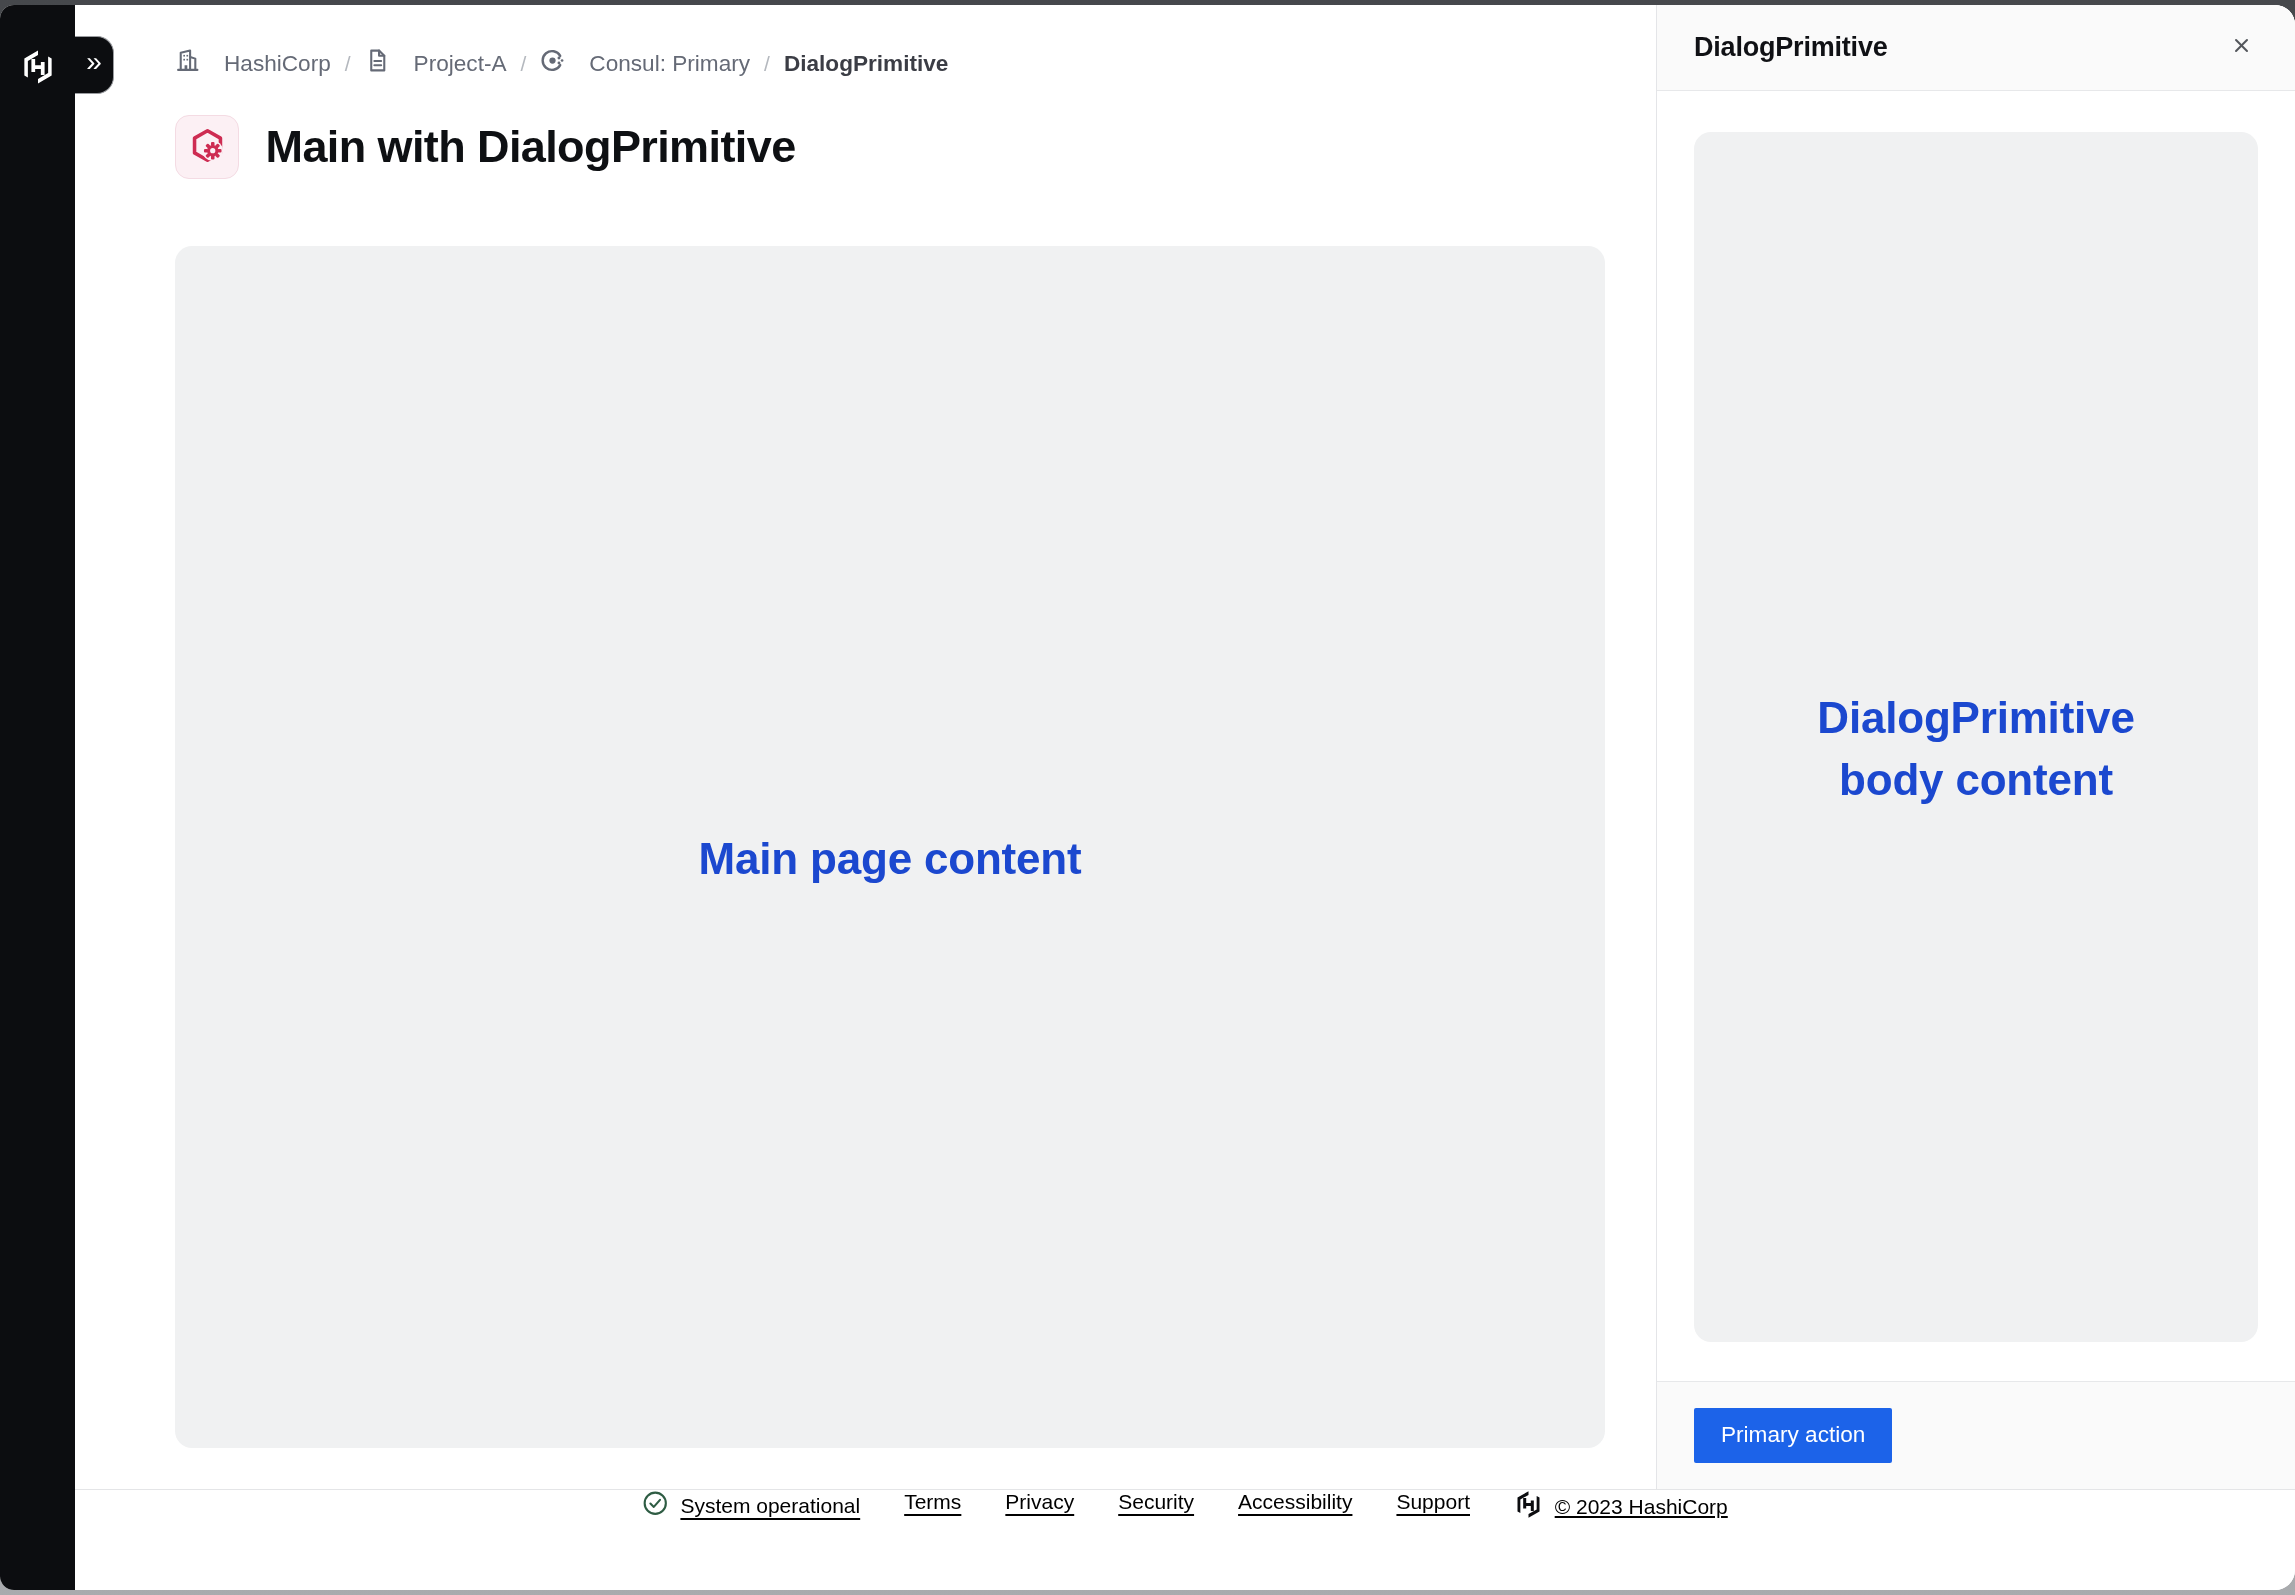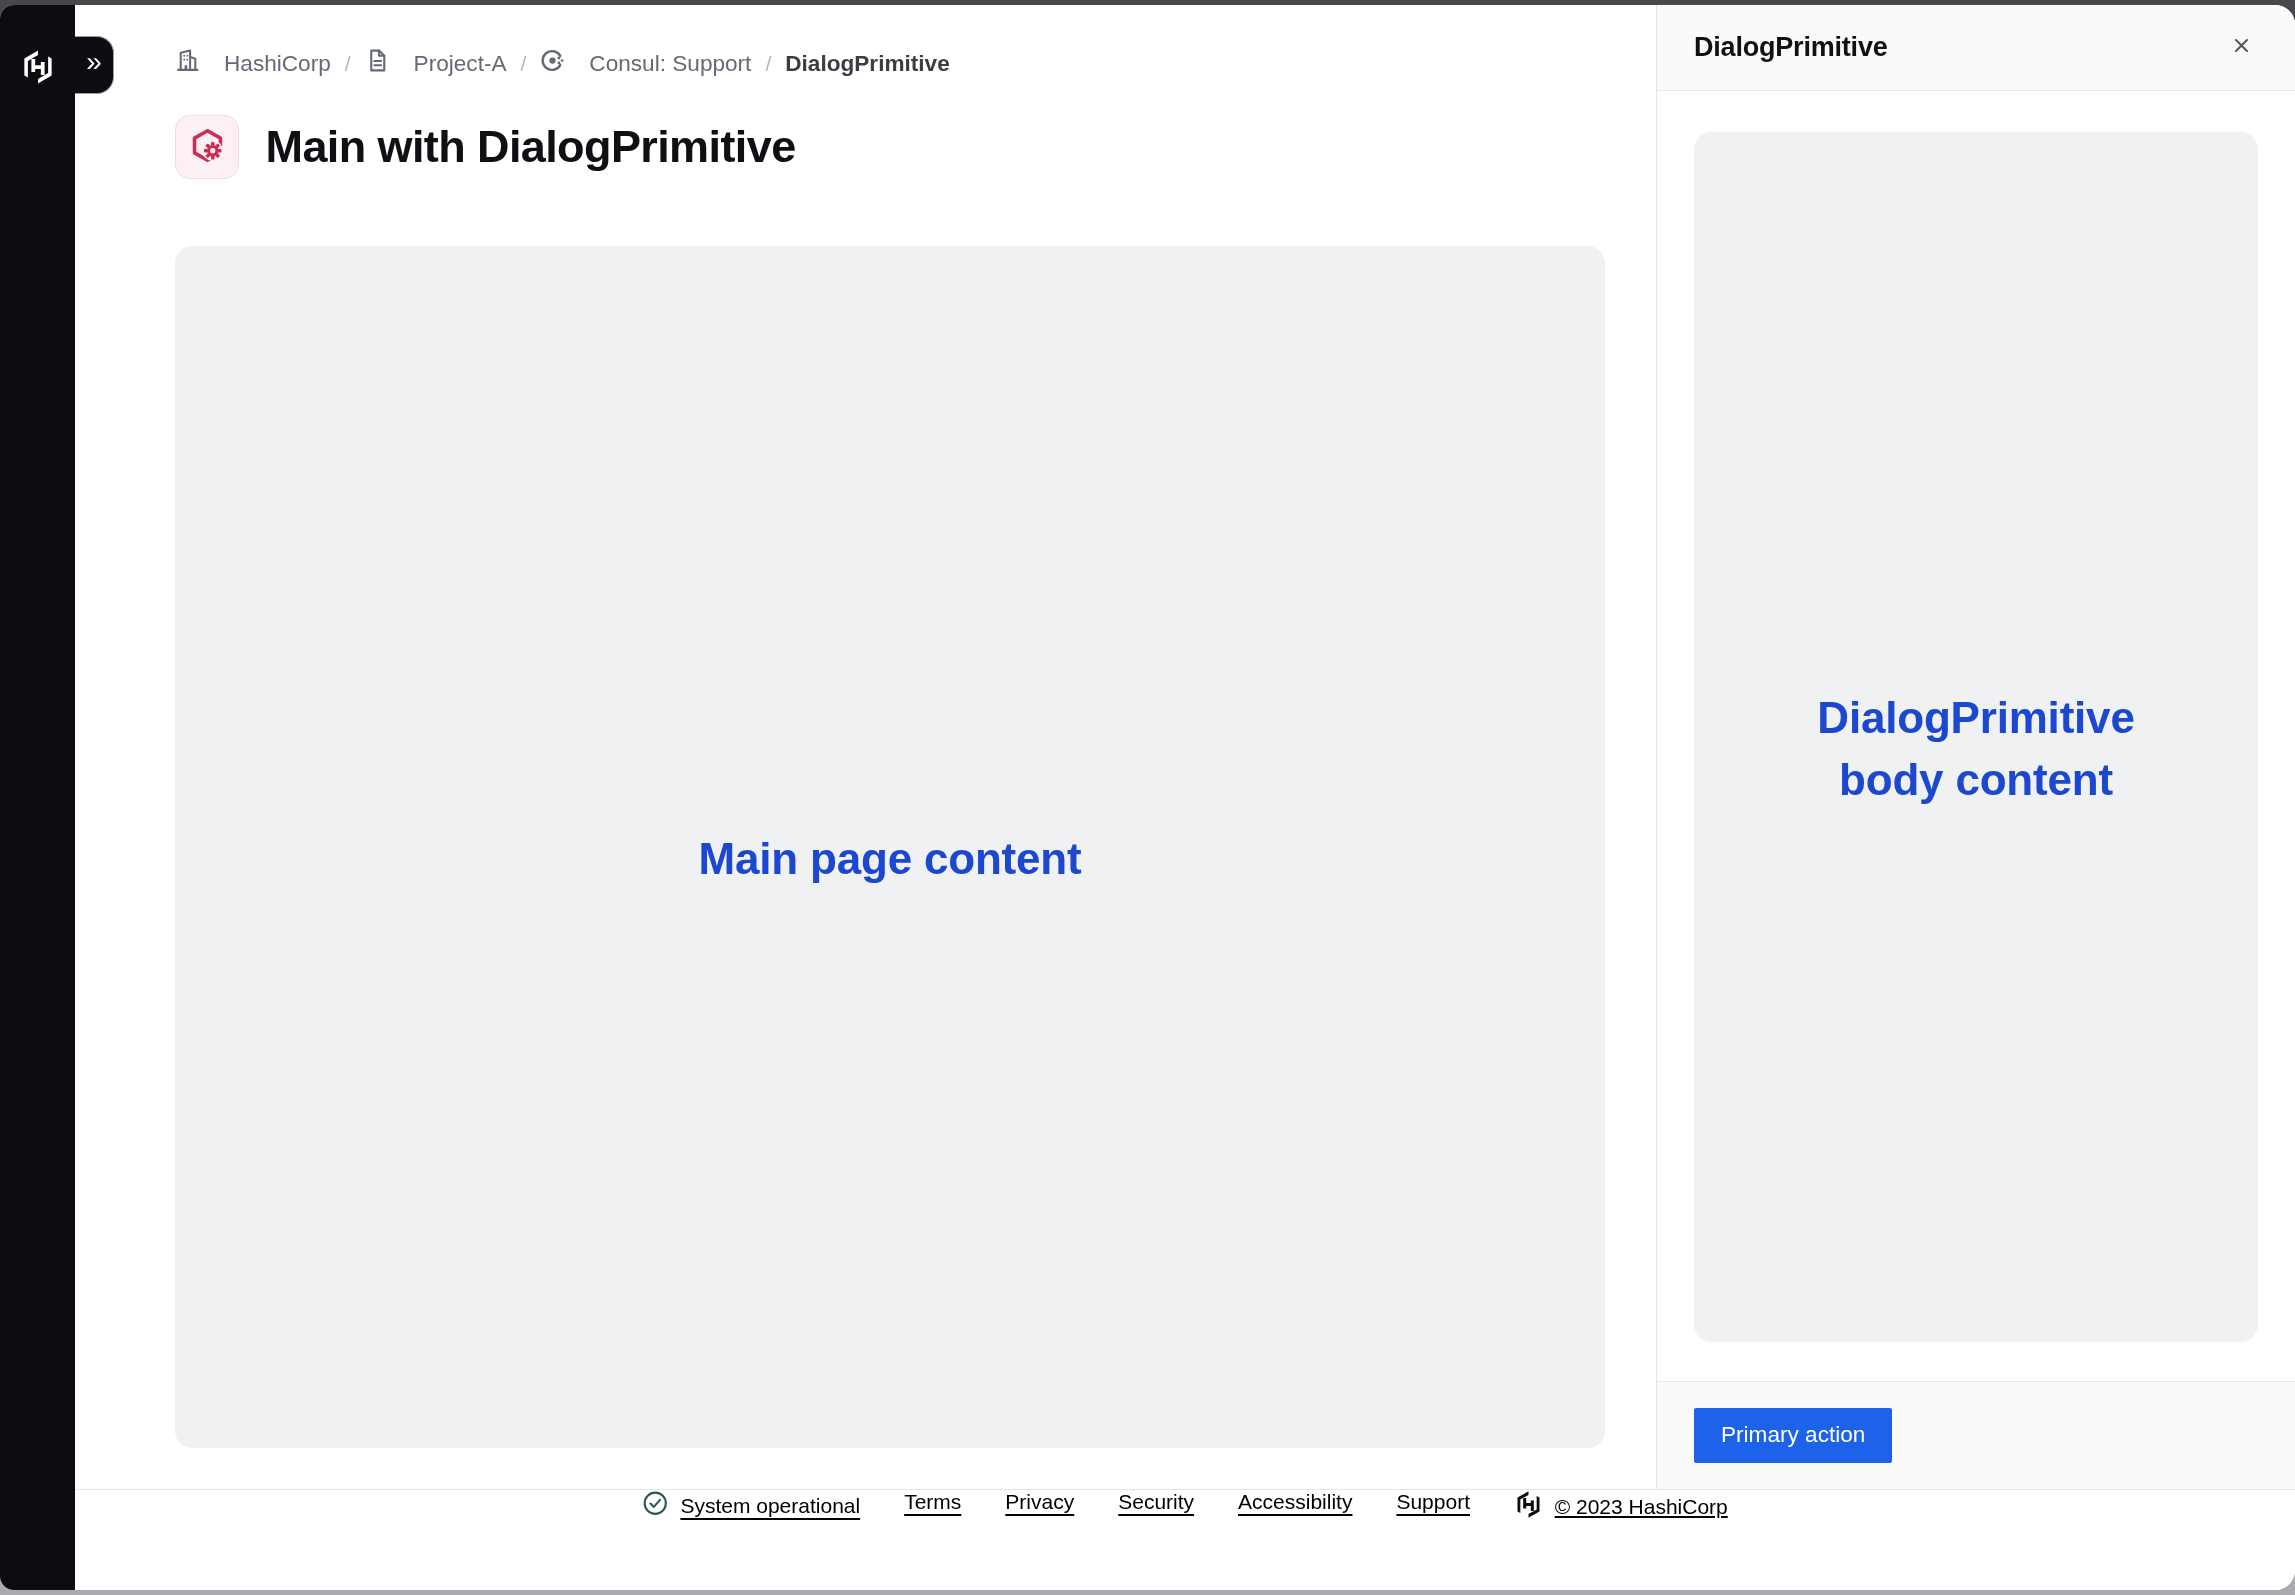--- a/index.html
+++ b/index.html
@@ -144,21 +144,21 @@
           <span class="crumb">
             <span>
               <svg viewBox="0 0 24 24" fill="none">
                 <path d="M19.4 7.6 A9 9 0 1 0 19.4 16.4" stroke="#656A76" stroke-width="2.3" stroke-linecap="round"></path>
                 <circle cx="12" cy="12" r="3" fill="#656A76"></circle>
                 <circle cx="18.2" cy="9.6" r="1.4" fill="#656A76"></circle>
                 <circle cx="18.2" cy="14.4" r="1.4" fill="#656A76"></circle>
                 <circle cx="21.2" cy="12" r="1.3" fill="#656A76"></circle>
               </svg>
             </span>
-            <span>Consul: Support</span>
+            <span>Consul: Primary</span>
           </span>
           <span class="crumb-sep">/</span>
 
           <span class="crumb crumb-current">
             <span>DialogPrimitive</span>
           </span>
         </div>
 
         <div class="title-row">
           <span class="title-badge">

